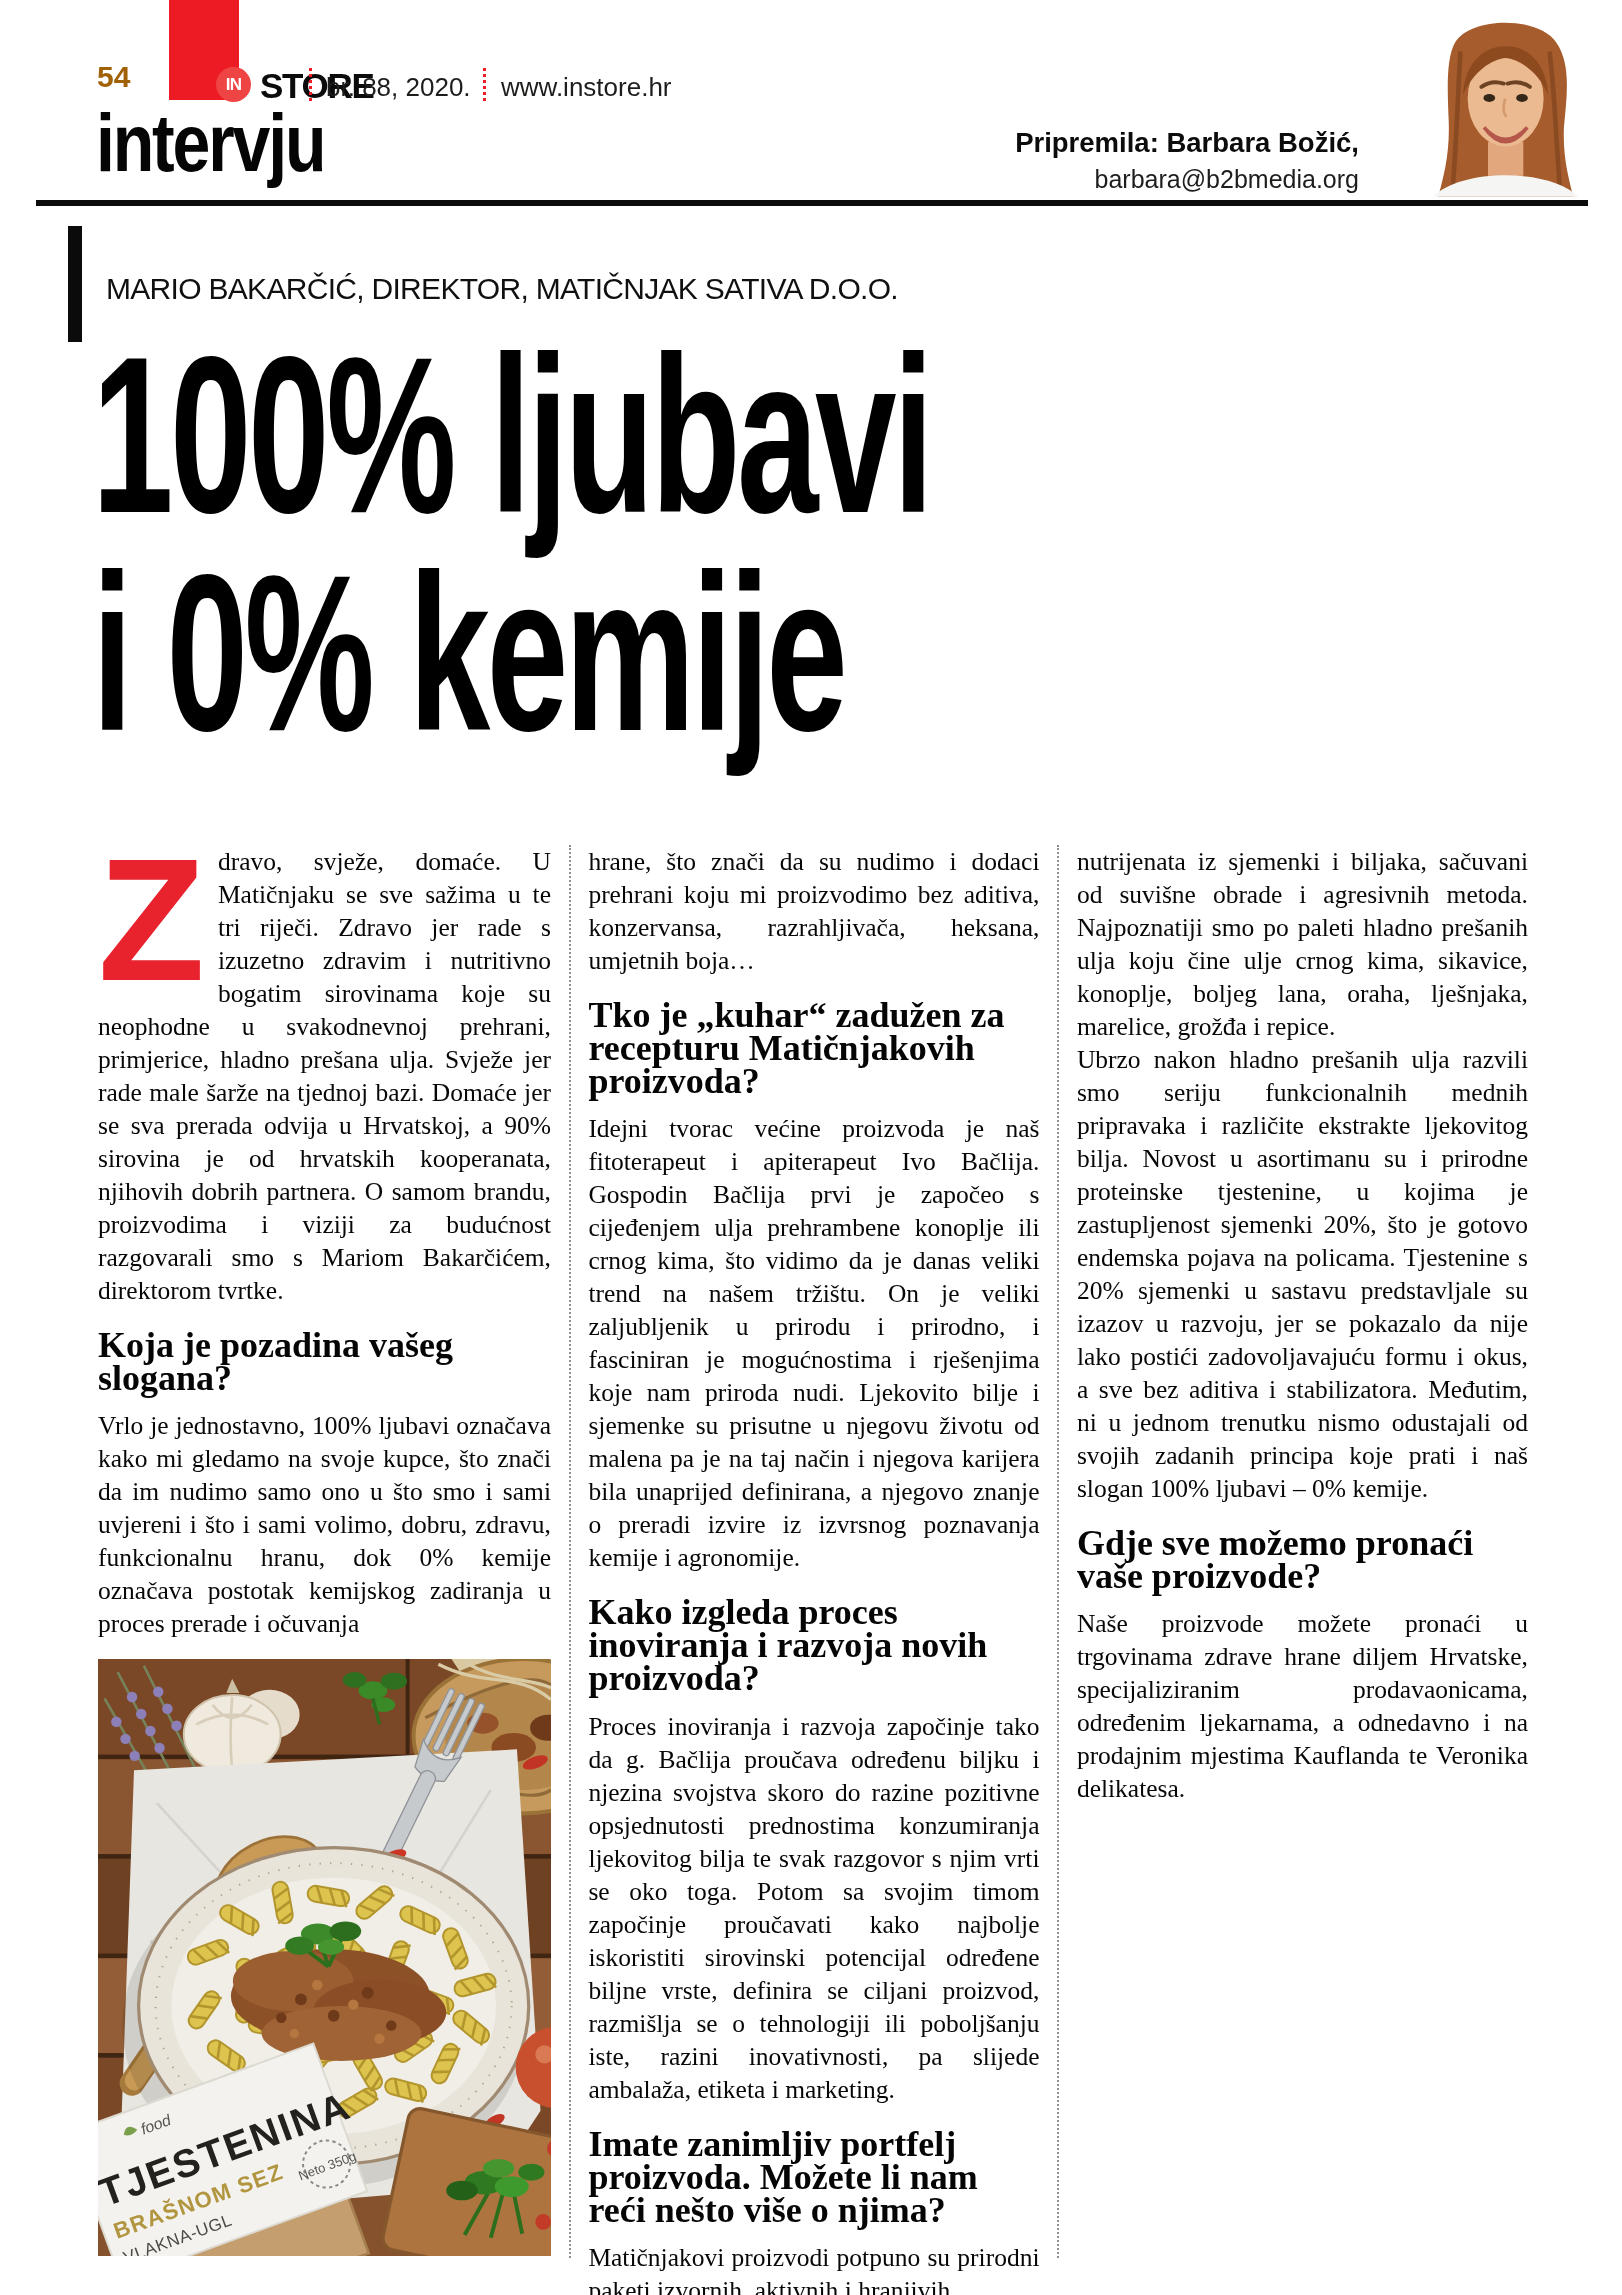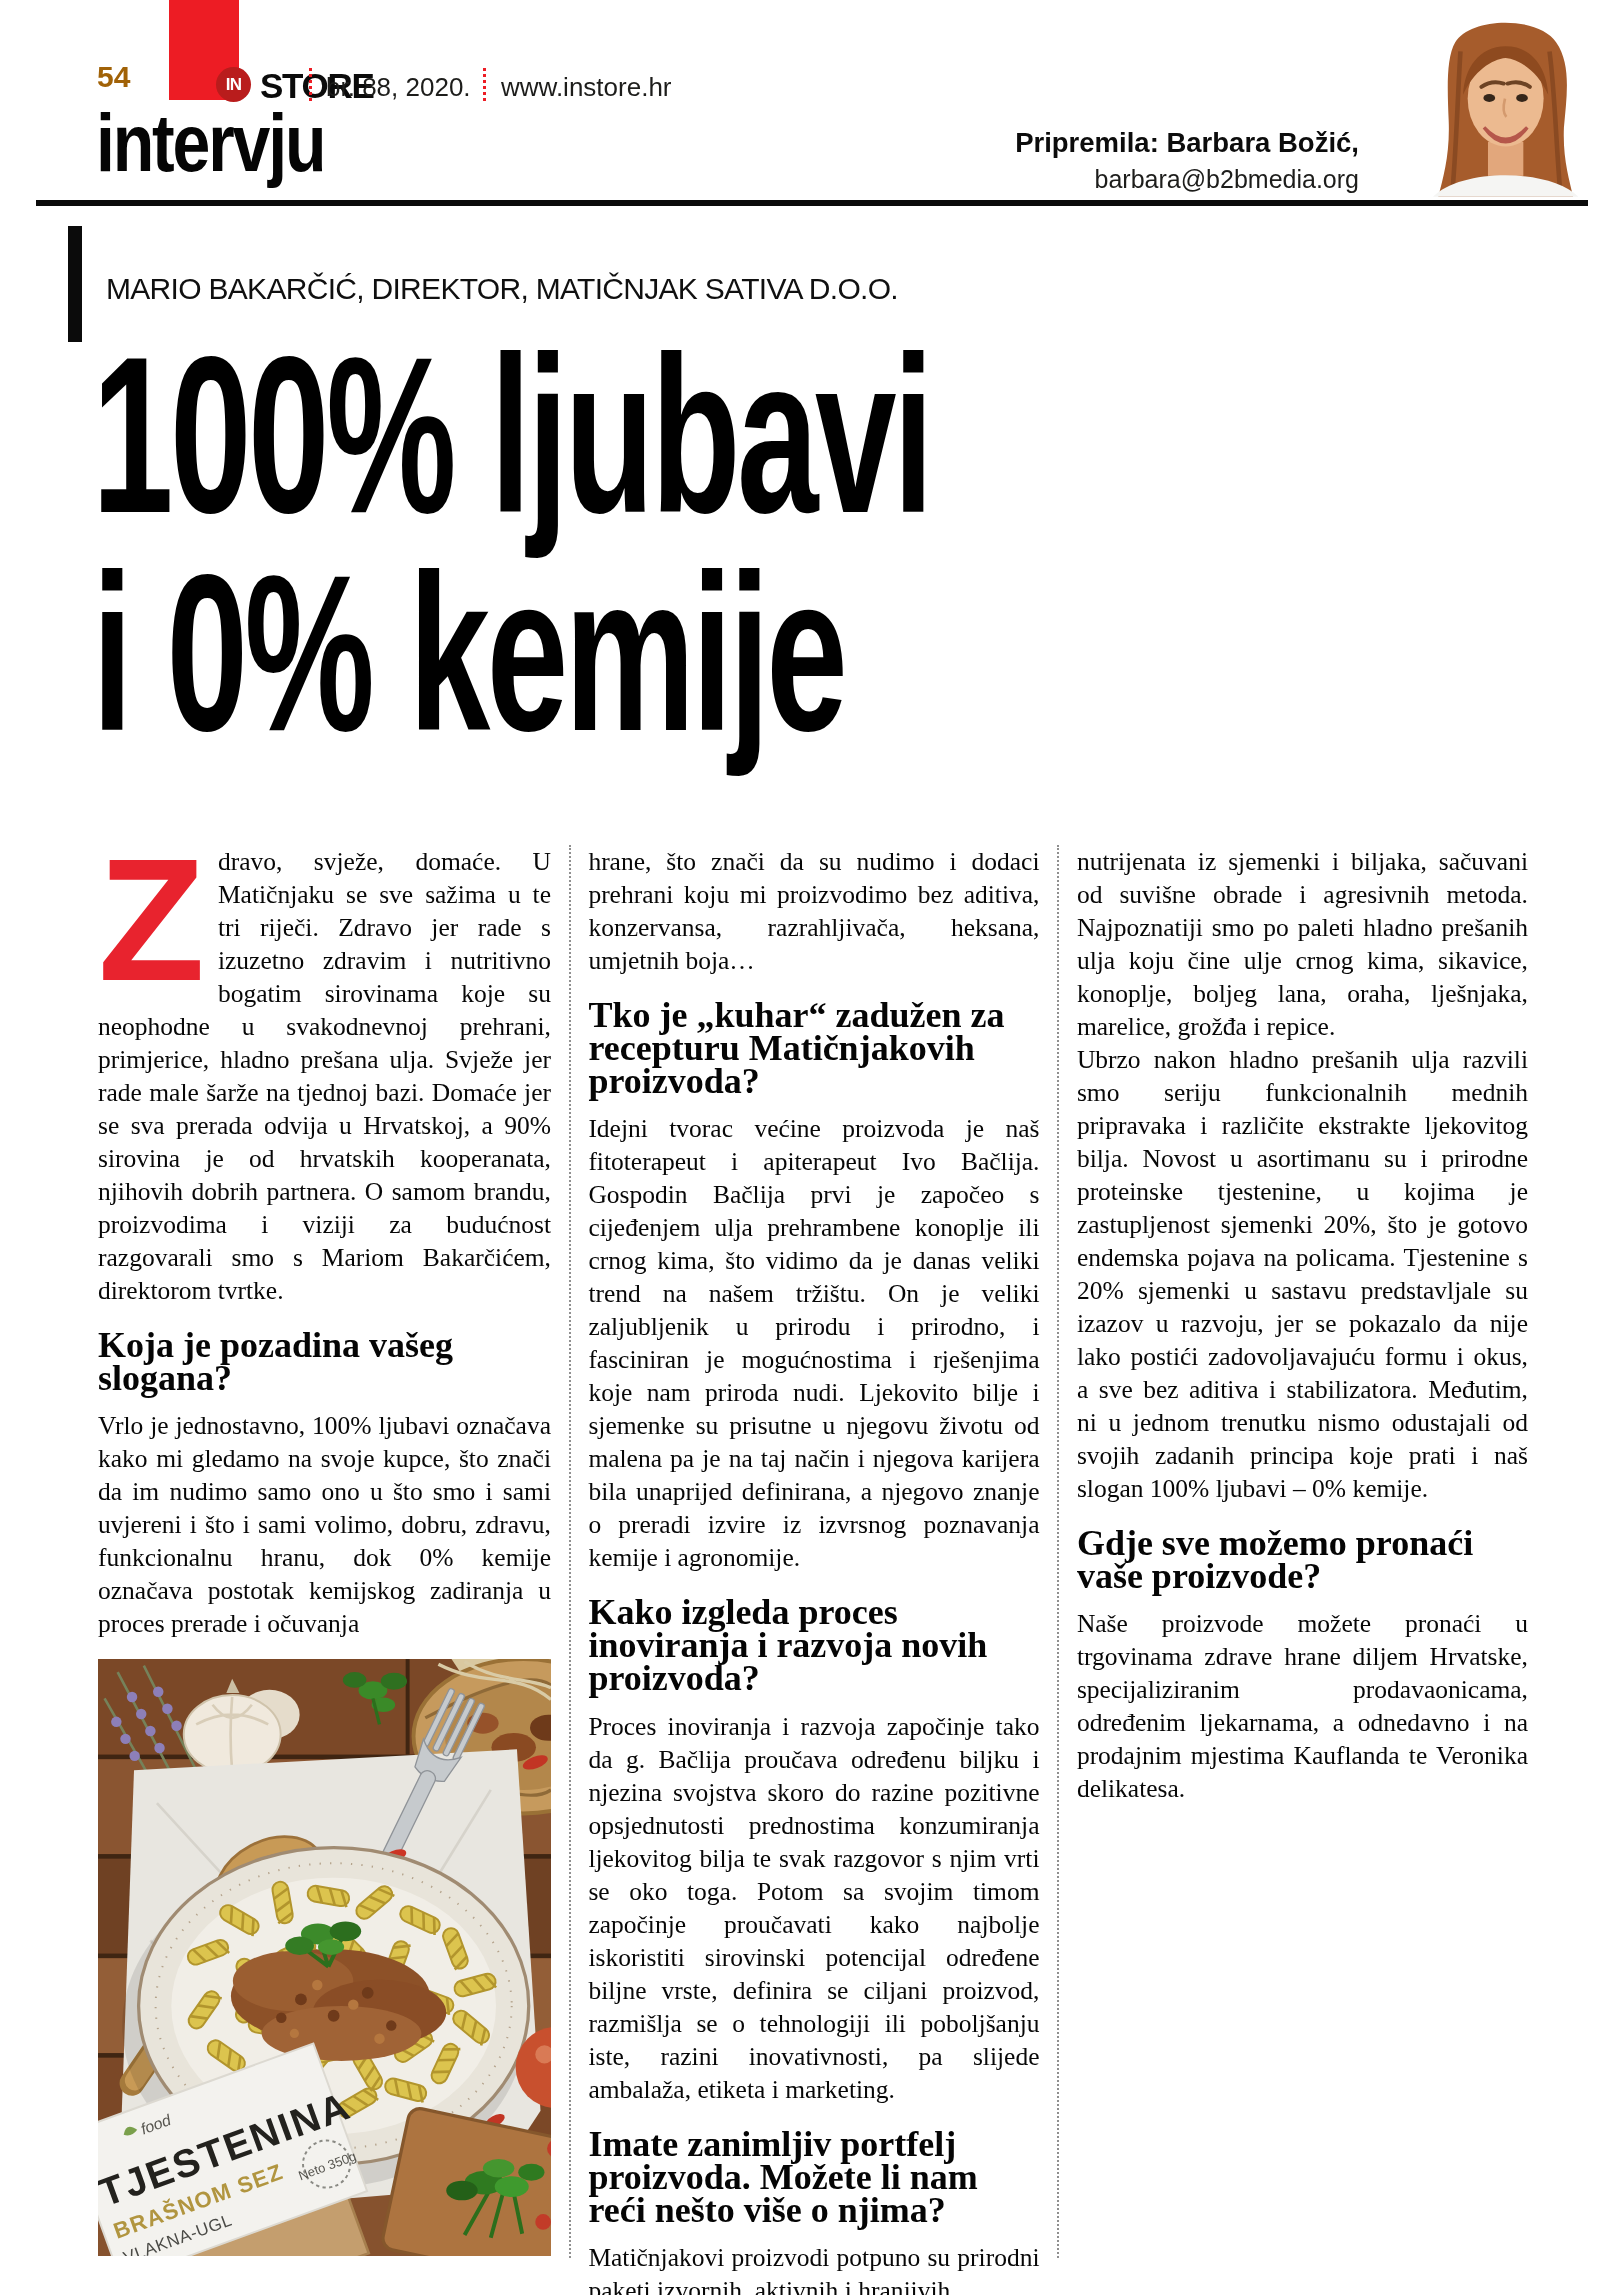--- a/index.html
+++ b/index.html
@@ -4,21 +4,21 @@
 <style>
   html,body{margin:0;padding:0;background:#e9e9e9;}
   #page{position:relative;width:1623px;height:2295px;background:#ffffff;overflow:hidden;
         font-family:"Liberation Serif",serif;color:#0a0a0a;}
   .sans{font-family:"Liberation Sans",sans-serif;}
   .abs{position:absolute;}
 
   
   .pagenum{left:97px;top:62px;font:bold 30px/1 "Liberation Sans",sans-serif;color:#a16207;}
   .logorect{left:169px;top:0;width:70px;height:100px;background:#ed1c24;}
-  .incircle{left:216px;top:67px;width:35px;height:35px;border-radius:50%;background:#b91c1c;color:#fff;
+  .incircle{left:216px;top:67px;width:35px;height:35px;border-radius:50%;background:#ef4444;color:#fff;
             display:flex;align-items:center;justify-content:center;
             font:bold 17px/1 "Liberation Sans",sans-serif;letter-spacing:-0.7px;}
   .store{left:260px;top:68px;font:bold 35px/1 "Liberation Sans",sans-serif;letter-spacing:-1.3px;color:#0b0b0b;}
   .vdots{width:0;border-left:3.9px dotted #ed1c24;height:33px;top:68px;}
   .issue{left:326px;top:73px;font:26px/1.1 "Liberation Sans",sans-serif;color:#1d1d1b;}
   .site{left:501px;top:73px;font:26px/1.1 "Liberation Sans",sans-serif;color:#1d1d1b;}
   .section-title{left:96px;top:103px;font:bold 81px/1 "Liberation Sans",sans-serif;
                  letter-spacing:-2.6px;color:#050505;transform:scaleX(.84);transform-origin:left top;}
   .byline{right:264px;top:126px;text-align:right;}
   .byline .b1{font:bold 27.5px/1.2 "Liberation Sans",sans-serif;color:#0c0c0c;}

